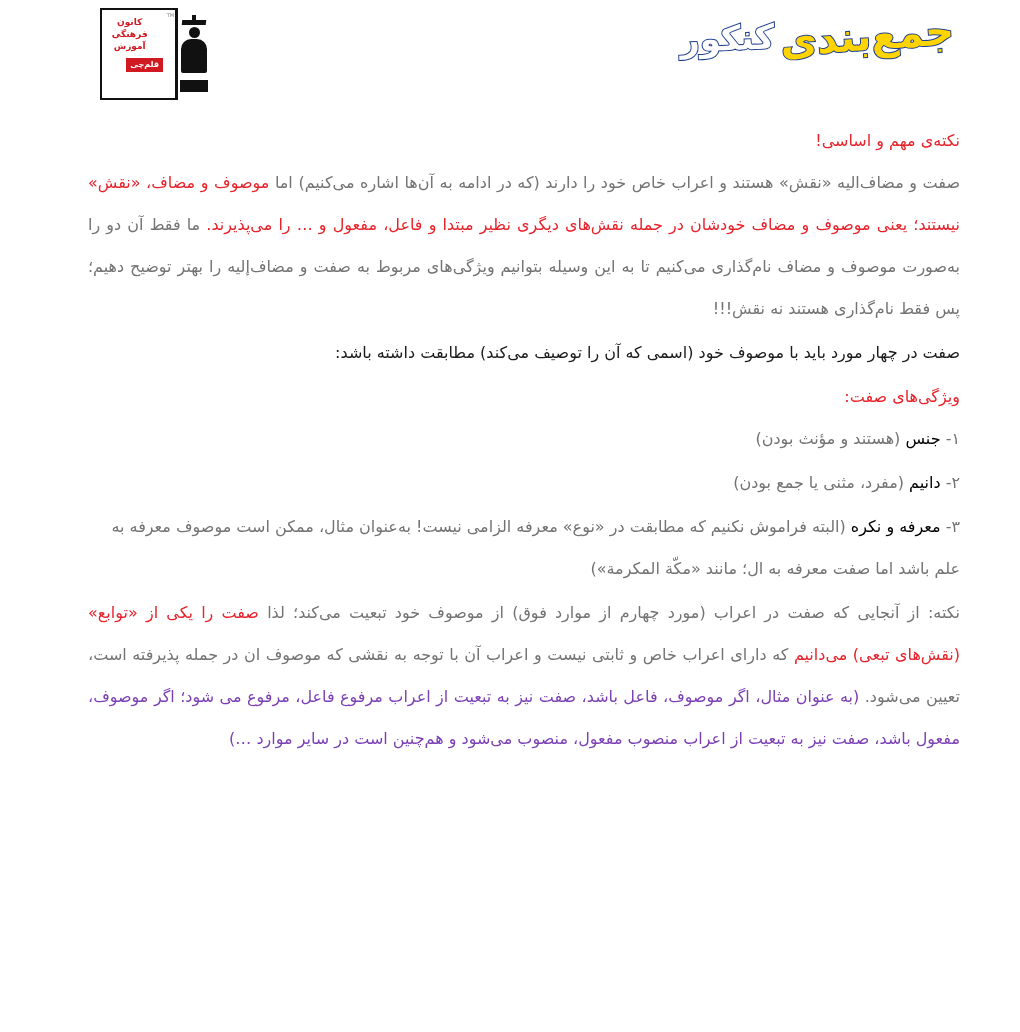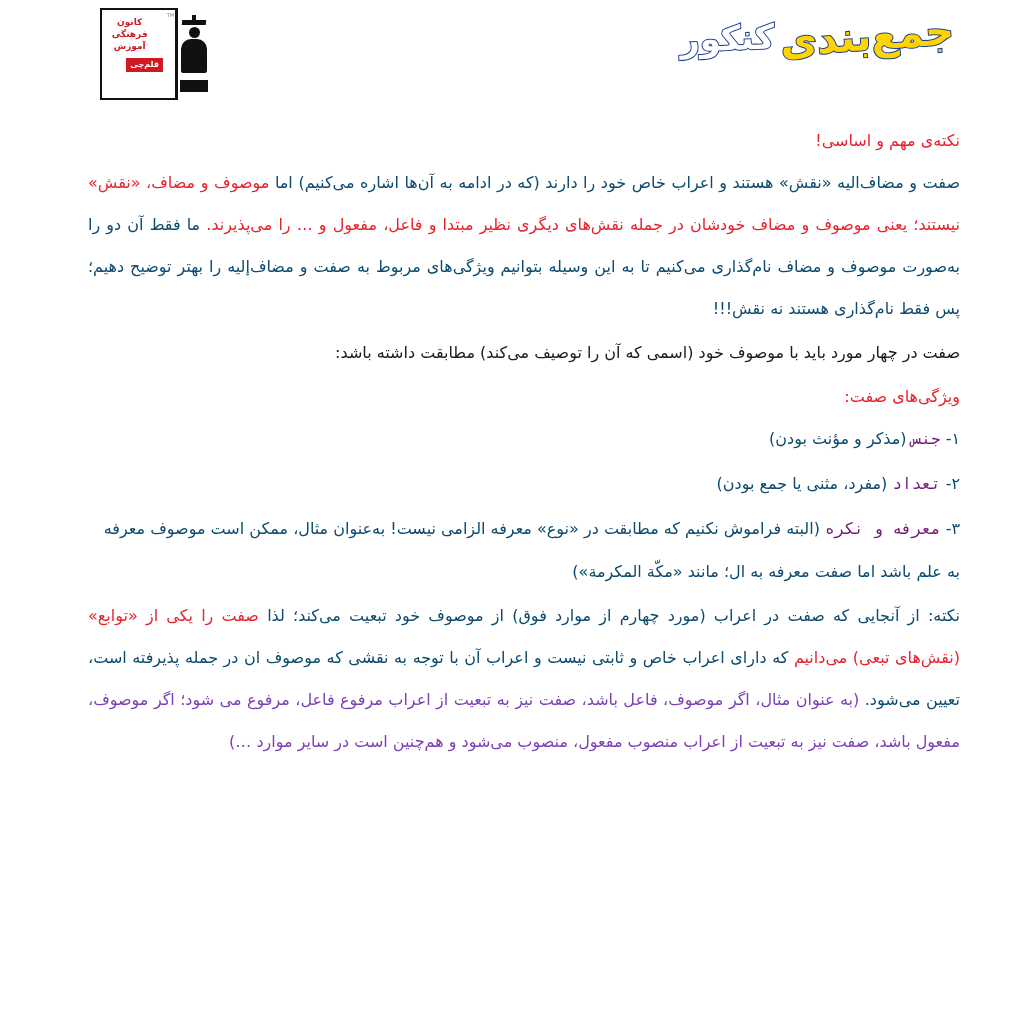--- a/index.html
+++ b/index.html
@@ -156,23 +156,23 @@
     font-size: 16px;
     line-height: 42px;
   }
   .para {
     margin: 0 0 2px 0;
     text-align: justify;
     text-justify: inter-word;
   }
   .para.right { text-align: right; }
   .red { color: #e8222a; }
-  .green { color: #701a75; font-family: Liberation Mono, monospace; }
+  .green { color: #000000; }
   .purple { color: #7b3fb5; }
-  .black { color: #0c4a6e; }
+  .black { color: #737373; }
   .heading {
     color: #e8222a;
     text-align: right;
     margin: 0;
   }
   .indent-list {
     text-align: right;
   }
 </style>
 </head>
@@ -207,20 +207,20 @@
 
   <p class="para heading">نکته‌ی مهم و اساسی!</p>
 
   <p class="para" id="para1"><span class="black">صفت و مضاف‌الیه «نقش» هستند و اعراب خاص خود را دارند (که در ادامه به آن‌ها اشاره می‌کنیم) اما </span><span class="red">موصوف و مضاف، «نقش» نیستند؛ یعنی موصوف و مضاف خودشان در جمله نقش‌های دیگری نظیر مبتدا و فاعل، مفعول و … را می‌پذیرند. </span><span class="black">ما فقط آن دو را به‌صورت موصوف و مضاف نام‌گذاری می‌کنیم تا به این وسیله بتوانیم ویژگی‌های مربوط به صفت و مضاف‌إلیه را بهتر توضیح دهیم؛ پس فقط نام‌گذاری هستند نه نقش!!!</span></p>
 
   <p class="para right">صفت در چهار مورد باید با موصوف خود (اسمی که آن را توصیف می‌کند) مطابقت داشته باشد:</p>
 
   <p class="para heading">ویژگی‌های صفت:</p>
 
   <div id="items">
-      <p class="para indent-list"><span class="black">۱- </span><span class="green">جنس</span><span class="black"> (مذکر و مؤنث بودن)</span></p>
-      <p class="para indent-list"><span class="black">۲- </span><span class="green">تعداد</span><span class="black"> (مفرد، مثنی یا جمع بودن)</span></p>
+      <p class="para indent-list"><span class="black">۱- </span><span class="green">جنس</span><span class="black"> (هستند و مؤنث بودن)</span></p>
+      <p class="para indent-list"><span class="black">۲- </span><span class="green">دانیم</span><span class="black"> (مفرد، مثنی یا جمع بودن)</span></p>
       <p class="para indent-list"><span class="black">۳- </span><span class="green">معرفه و نکره</span><span class="black"> (البته فراموش نکنیم که مطابقت در «نوع» معرفه الزامی نیست! به‌عنوان مثال، ممکن است موصوف معرفه به علم باشد اما صفت معرفه به ال؛ مانند «مکّة المکرمة»)</span></p>
     </div>
 
   <p class="para" id="para3"><span class="black">نکته: از آنجایی که صفت در اعراب (مورد چهارم از موارد فوق) از موصوف خود تبعیت می‌کند؛ لذا </span><span class="red">صفت را یکی از «توابع» (نقش‌های تبعی) می‌دانیم </span><span class="black">که دارای اعراب خاص و ثابتی نیست و اعراب آن با توجه به نقشی که موصوف ان در جمله پذیرفته است، تعیین می‌شود. </span><span class="purple">(به عنوان مثال، اگر موصوف، فاعل باشد، صفت نیز به تبعیت از اعراب مرفوع فاعل، مرفوع می شود؛ اگر موصوف، مفعول باشد، صفت نیز به تبعیت از اعراب منصوب مفعول، منصوب می‌شود و هم‌چنین است در سایر موارد …)</span></p>
 
 </div>
 
 </body></html>

